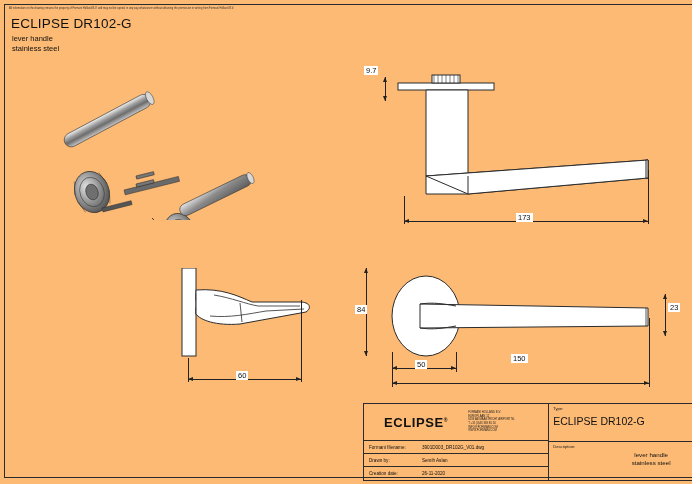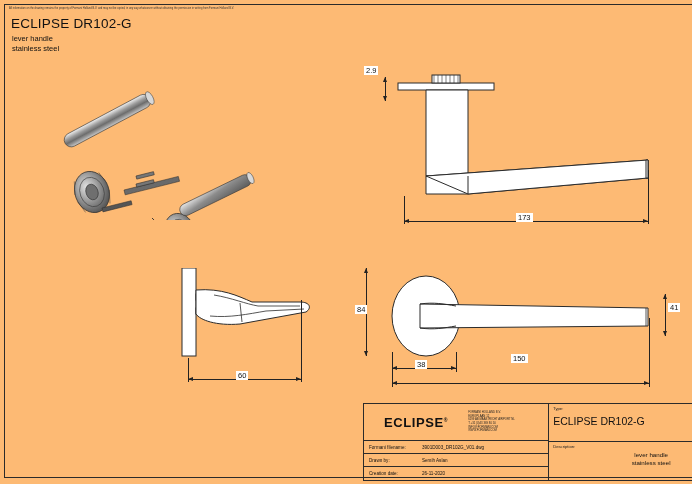--- a/index.html
+++ b/index.html
@@ -301,21 +301,21 @@
       <line x1="78" y1="128" x2="78" y2="110" stroke="#2b2b2b" stroke-width="1"></line>
 
       <path d="M256 94 L258 94 L258 112 L256 112 Z" fill="#ffffff" stroke="#2b2b2b" stroke-width="1"></path>
     </svg>
   </div>
 
   <div>
     <div class="dimline" style="left:385px;top:77px;width:1px;height:24px;"></div>
     <div class="arrow arrow-u" style="left:383px;top:77px;"></div>
     <div class="arrow arrow-d" style="left:383px;top:96px;"></div>
-    <div class="dimtext" style="left:364px;top:66px;">2.9</div>
+    <div class="dimtext" style="left:364px;top:66px;">9.7</div>
   </div>
 
   <div>
     <div class="dimline" style="left:404px;top:221px;width:244px;height:1px;"></div>
     <div class="arrow arrow-l" style="left:404px;top:219px;"></div>
     <div class="arrow arrow-r" style="left:643px;top:219px;"></div>
     <div class="dimline" style="left:404px;top:196px;width:1px;height:28px;"></div>
     <div class="dimline" style="left:648px;top:170px;width:1px;height:54px;"></div>
     <div class="dimtext" style="left:516px;top:213px;">173</div>
   </div>
@@ -363,30 +363,30 @@
     <div class="dimline" style="left:366px;top:268px;width:1px;height:88px;"></div>
     <div class="arrow arrow-u" style="left:364px;top:268px;"></div>
     <div class="arrow arrow-d" style="left:364px;top:351px;"></div>
     <div class="dimtext" style="left:355px;top:305px;">84</div>
   </div>
 
   <div>
     <div class="dimline" style="left:665px;top:294px;width:1px;height:42px;"></div>
     <div class="arrow arrow-u" style="left:663px;top:294px;"></div>
     <div class="arrow arrow-d" style="left:663px;top:331px;"></div>
-    <div class="dimtext" style="left:668px;top:303px;">41</div>
+    <div class="dimtext" style="left:668px;top:303px;">23</div>
   </div>
 
   <div>
     <div class="dimline" style="left:392px;top:368px;width:64px;height:1px;"></div>
     <div class="arrow arrow-l" style="left:392px;top:366px;"></div>
     <div class="arrow arrow-r" style="left:451px;top:366px;"></div>
     <div class="dimline" style="left:392px;top:352px;width:1px;height:20px;"></div>
     <div class="dimline" style="left:456px;top:352px;width:1px;height:20px;"></div>
-    <div class="dimtext" style="left:415px;top:360px;">38</div>
+    <div class="dimtext" style="left:415px;top:360px;">50</div>
   </div>
 
   <div>
     <div class="dimline" style="left:392px;top:383px;width:257px;height:1px;"></div>
     <div class="arrow arrow-l" style="left:392px;top:381px;"></div>
     <div class="arrow arrow-r" style="left:644px;top:381px;"></div>
     <div class="dimline" style="left:392px;top:368px;width:1px;height:19px;"></div>
     <div class="dimline" style="left:649px;top:318px;width:1px;height:69px;"></div>
     <div class="dimtext" style="left:511px;top:354px;">150</div>
   </div>

